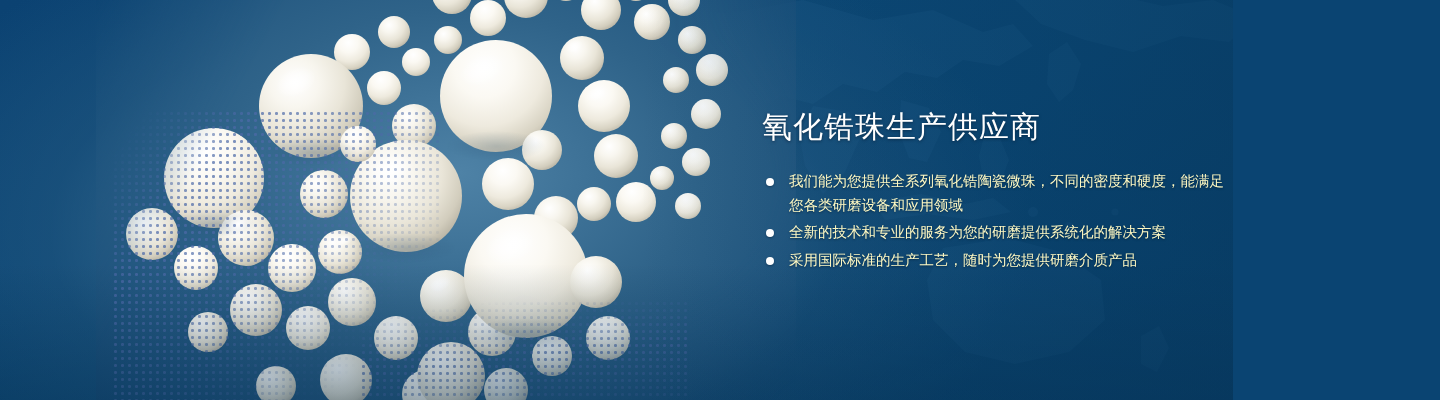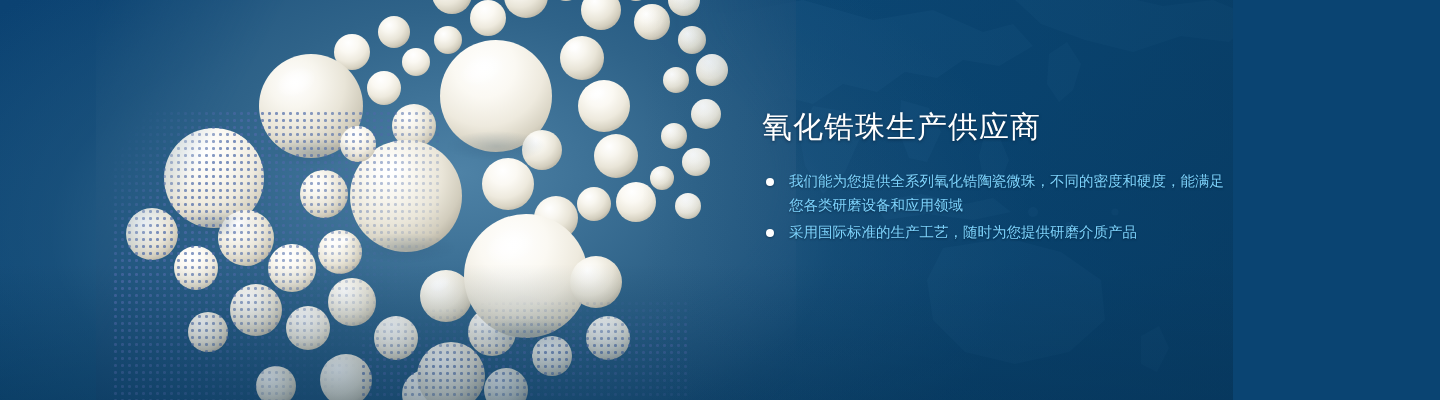--- a/index.html
+++ b/index.html
@@ -113,21 +113,21 @@
   }
 
   .bullets {
     list-style: none;
     margin: 0;
     padding: 0;
   }
   .bullet {
     position: relative;
     padding-left: 27px;
-    color: #7dd3fc;
+    color: #fef9c3;
     font-size: 14.5px;
     line-height: 23.5px;
     margin-bottom: 4px;
     text-shadow: 0 1px 2px rgba(0,18,36,.5);
   }
   .bullet:last-child { margin-bottom: 16px; }
   .bullet-dot {
     position: absolute;
     left: 4px;
     top: 8px;
@@ -315,18 +315,22 @@
   <div class="content">
     <h1 class="headline">氧化锆珠生产供应商</h1>
 
     <ul class="bullets">
       <li class="bullet">
         <span class="bullet-dot"></span>
         <span class="bullet-text">我们能为您提供全系列氧化锆陶瓷微珠，不同的密度和硬度，能满足您各类研磨设备和应用领域</span>
       </li>
       <li class="bullet">
         <span class="bullet-dot"></span>
+        <span class="bullet-text">全新的技术和专业的服务为您的研磨提供系统化的解决方案</span>
+      </li>
+      <li class="bullet">
+        <span class="bullet-dot"></span>
         <span class="bullet-text">采用国际标准的生产工艺，随时为您提供研磨介质产品</span>
       </li>
     </ul>
   </div>
 
 </div>
 
 </body></html>

